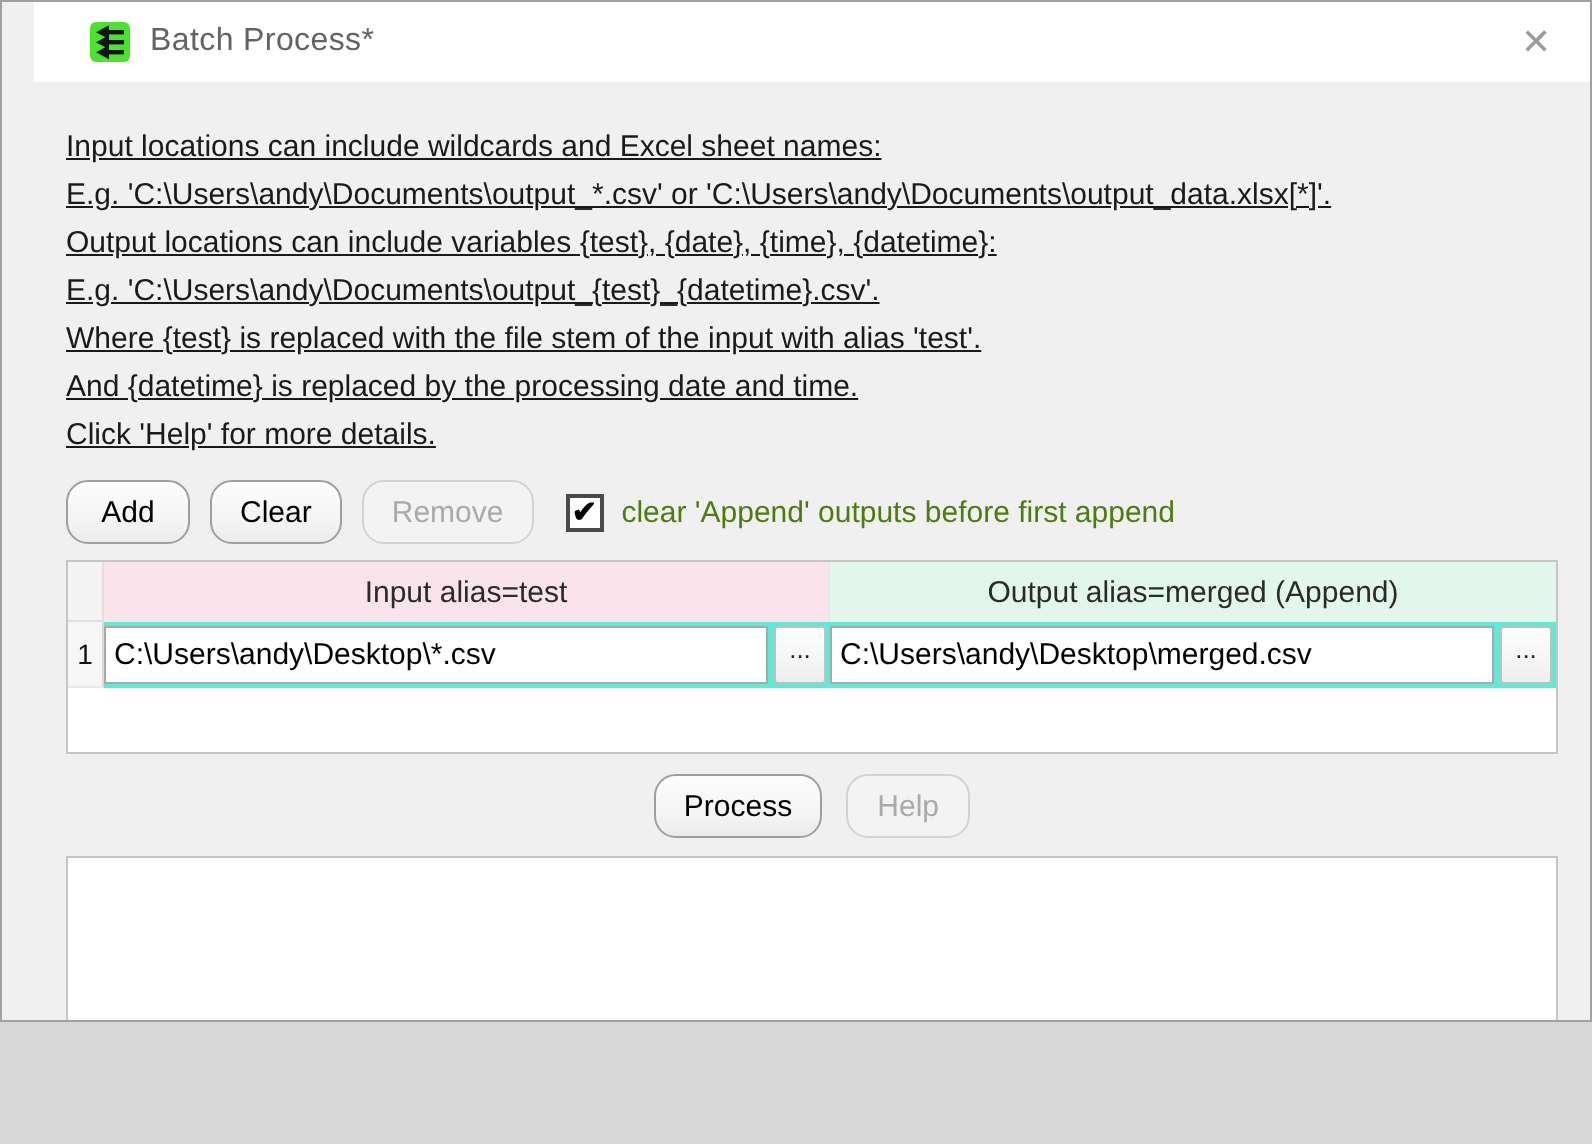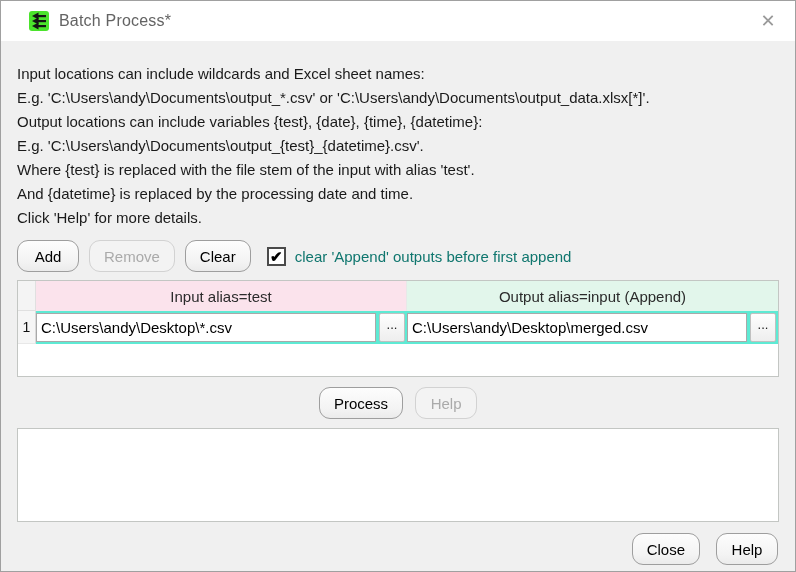--- a/index.html
+++ b/index.html
@@ -2,25 +2,26 @@
 <html><head>
 <meta charset="utf-8">
 <style>
   * { box-sizing: border-box; margin: 0; padding: 0; }
   html, body { background: #d7d7d7; }
   body {
     font-family: "Liberation Sans", sans-serif;
     width: 796px; height: 572px;
   }
   .window {
-    width: 796px; height: 572px;
+    width: 796px; height: 511px;
     background: #f0f0f0;
     border: 1px solid #a0a0a0;
     display: flex; flex-direction: column;
     overflow: hidden;
+    padding-left: 16px;
   }
   
   .titlebar {
     height: 40px; background: #ffffff;
     display: flex; align-items: center;
     padding: 0 12px 0 28px;
     flex: 0 0 auto;
   }
   .app-icon { width: 20px; height: 20px; margin-right: 10px; flex: 0 0 auto; }
   .title-text { font-size: 16px; color: #636363; letter-spacing: .2px; }
@@ -29,21 +30,21 @@
     width: 30px; height: 30px; border: none; background: transparent;
     color: #9a9a9a; font-size: 18px; line-height: 30px; text-align: center;
     cursor: default; font-family: "Liberation Sans", sans-serif;
   }
   
   .instructions {
     padding: 21px 16px 6px 16px;
     font-size: 15px; color: #1a1a1a;
     flex: 0 0 auto;
   }
-  .instructions div { line-height: 24px; white-space: nowrap; }
+  .instructions div { line-height: 24px; white-space: nowrap; text-decoration: underline; }
   
   .btn {
     font-family: "Liberation Sans", sans-serif;
     font-size: 15px; color: #000;
     background: linear-gradient(to bottom, #fdfdfd 0%, #f3f3f3 70%, #ebebeb 100%);
     border: 1px solid #9e9e9e; border-radius: 11px;
     height: 32px; min-width: 62px; padding: 0 14px;
   }
   .btn:disabled {
     color: #aaaaaa; border-color: #d2d2d2;
@@ -56,21 +57,21 @@
     flex: 0 0 auto;
   }
   .toolbar .btn { margin-right: 2px; }
   .checkbox-wrap { display: flex; align-items: center; gap: 9px; margin-left: 6px; }
   .checkbox {
     width: 19px; height: 19px; background: #fff;
     border: 2px solid #4a4a4a;
     display: flex; align-items: center; justify-content: center;
     font-size: 15px; font-weight: bold; color: #000; line-height: 1;
   }
-  .checkbox-label { font-size: 15px; color: #0f766e; }
+  .checkbox-label { font-size: 15px; color: #4d7c0f; }
   
   .batch-table {
     margin: 8px 16px 0 16px;
     background: #5eead4;
     border: 1px solid #c3c6c3;
     height: 97px;
     display: flex; flex-direction: column;
     flex: 0 0 auto;
   }
   .t-row { display: grid; grid-template-columns: 18px 1fr 1fr; }
@@ -148,33 +149,33 @@
     <div>E.g. 'C:\Users\andy\Documents\output_*.csv' or 'C:\Users\andy\Documents\output_data.xlsx[*]'.</div>
     <div>Output locations can include variables {test}, {date}, {time}, {datetime}:</div>
     <div>E.g. 'C:\Users\andy\Documents\output_{test}_{datetime}.csv'.</div>
     <div>Where {test} is replaced with the file stem of the input with alias 'test'.</div>
     <div>And {datetime} is replaced by the processing date and time.</div>
     <div>Click 'Help' for more details.</div>
   </div>
 
   <div class="toolbar">
     <button class="btn">Add</button>
+    <button class="btn">Clear</button>
     <button class="btn" disabled="">Remove</button>
-    <button class="btn">Clear</button>
     <div class="checkbox-wrap">
       <div class="checkbox">✔</div>
       <span class="checkbox-label">clear 'Append' outputs before first append</span>
     </div>
   </div>
 
   <div class="batch-table">
     <div class="t-row t-head">
       <div class="cell corner-cell"></div>
       <div class="cell h-input">Input alias=test</div>
-      <div class="cell h-output">Output alias=input (Append)</div>
+      <div class="cell h-output">Output alias=merged (Append)</div>
     </div>
     <div class="t-row t-body">
       <div class="rownum-cell">1</div>
       <div class="field-cell">
         <input type="text" value="C:\Users\andy\Desktop\*.csv" style="">
         <button class="browse-btn">...</button>
       </div>
       <div class="field-cell">
         <input type="text" value="C:\Users\andy\Desktop\merged.csv" style="">
         <button class="browse-btn">...</button>

